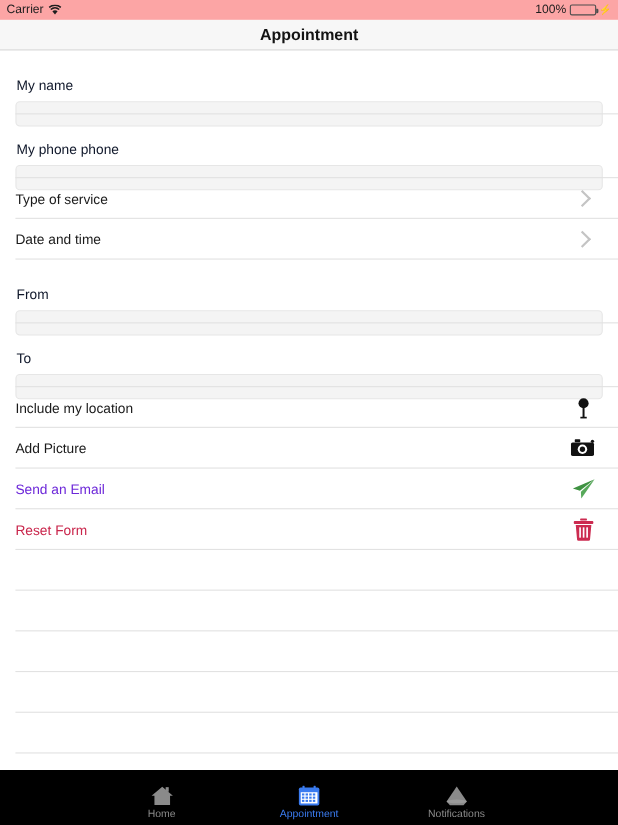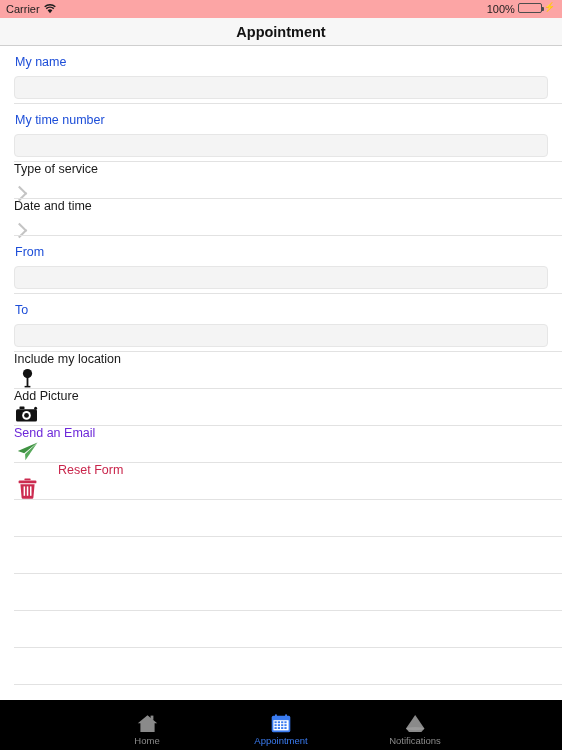--- a/index.html
+++ b/index.html
@@ -38,21 +38,21 @@
     left: 0; right: 0;
     text-align: center;
     font-weight: bold;
     font-size: 11px;
     letter-spacing: 0.1px;
     pointer-events: none;
   }
   .status-right {
     margin-left: auto;
     display: flex;
-    align-items: flex-start;
+    align-items: center;
     gap: 3px;
     font-size: 11px;
   }
   .wifi-icon { display:block; }
   .battery-shell {
     width: 24px;
     height: 10px;
     border: 1px solid #4d4d4d;
     border-radius: 2px;
     position: relative;
@@ -116,23 +116,24 @@
     background: #e2e2e2;
   }
 
   
   .field-row {
     height: 58px;
     padding-top: 6px;
   }
   .field-label {
     font-size: 12.5px;
-    color: #1d4ed8;
+    color: #0f172a;
     line-height: 20px;
     padding-left: 1px;
+    margin-top: 16px;
   }
   .text-input {
     display: block;
     width: 100%;
     height: 23px;
     margin-top: 4px;
     background: #f4f4f4;
     border: 1px solid #e6e6e6;
     border-radius: 4px;
     box-sizing: border-box;
@@ -140,30 +141,29 @@
     font-size: 12px;
     color: #1a1a1a;
     padding: 0 6px;
     outline: none;
   }
 
   
   .nav-row {
     height: 37px;
     display: flex;
-    align-items: flex-start;
-    flex-direction: column;
+    align-items: center;
   }
   .nav-row-label {
     font-size: 12.5px;
     flex: 1;
     color: #1a1a1a;
   }
   .nav-row-label.green { color: #6d28d9; }
-  .nav-row-label.red   { color: #c9254b; margin-left: 44px; }
+  .nav-row-label.red   { color: #c9254b; }
 
   .chevron {
     width: 9px;
     height: 9px;
     border-right: 2px solid #c4c4c4;
     border-top: 2px solid #c4c4c4;
     transform: rotate(45deg);
     margin-right: 13px;
   }
 
@@ -239,21 +239,21 @@
 </div>
 
 <div class="table">
 
   <div class="row field-row">
     <div class="field-label">My name</div>
     <input class="text-input" type="text" placeholder="" style="">
   </div>
 
   <div class="row field-row">
-    <div class="field-label">My time number</div>
+    <div class="field-label">My phone phone</div>
     <input class="text-input" type="text" placeholder="" style="">
   </div>
 
   <div class="row nav-row">
     <div class="nav-row-label">Type of service</div>
     <span class="chevron"></span>
   </div>
 
   <div class="row nav-row">
     <div class="nav-row-label">Date and time</div>

